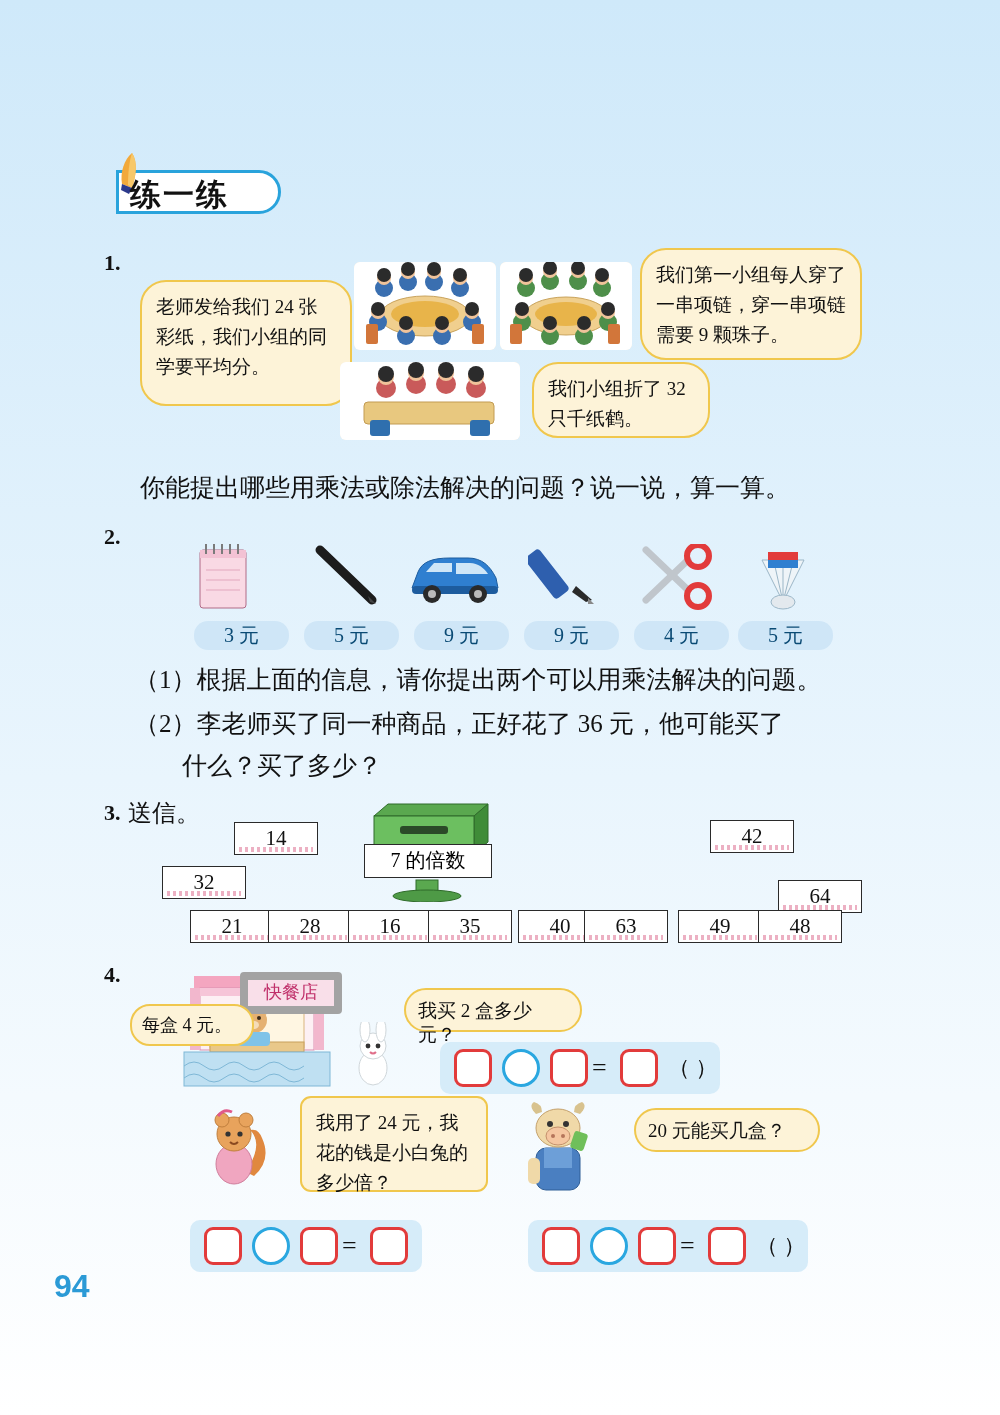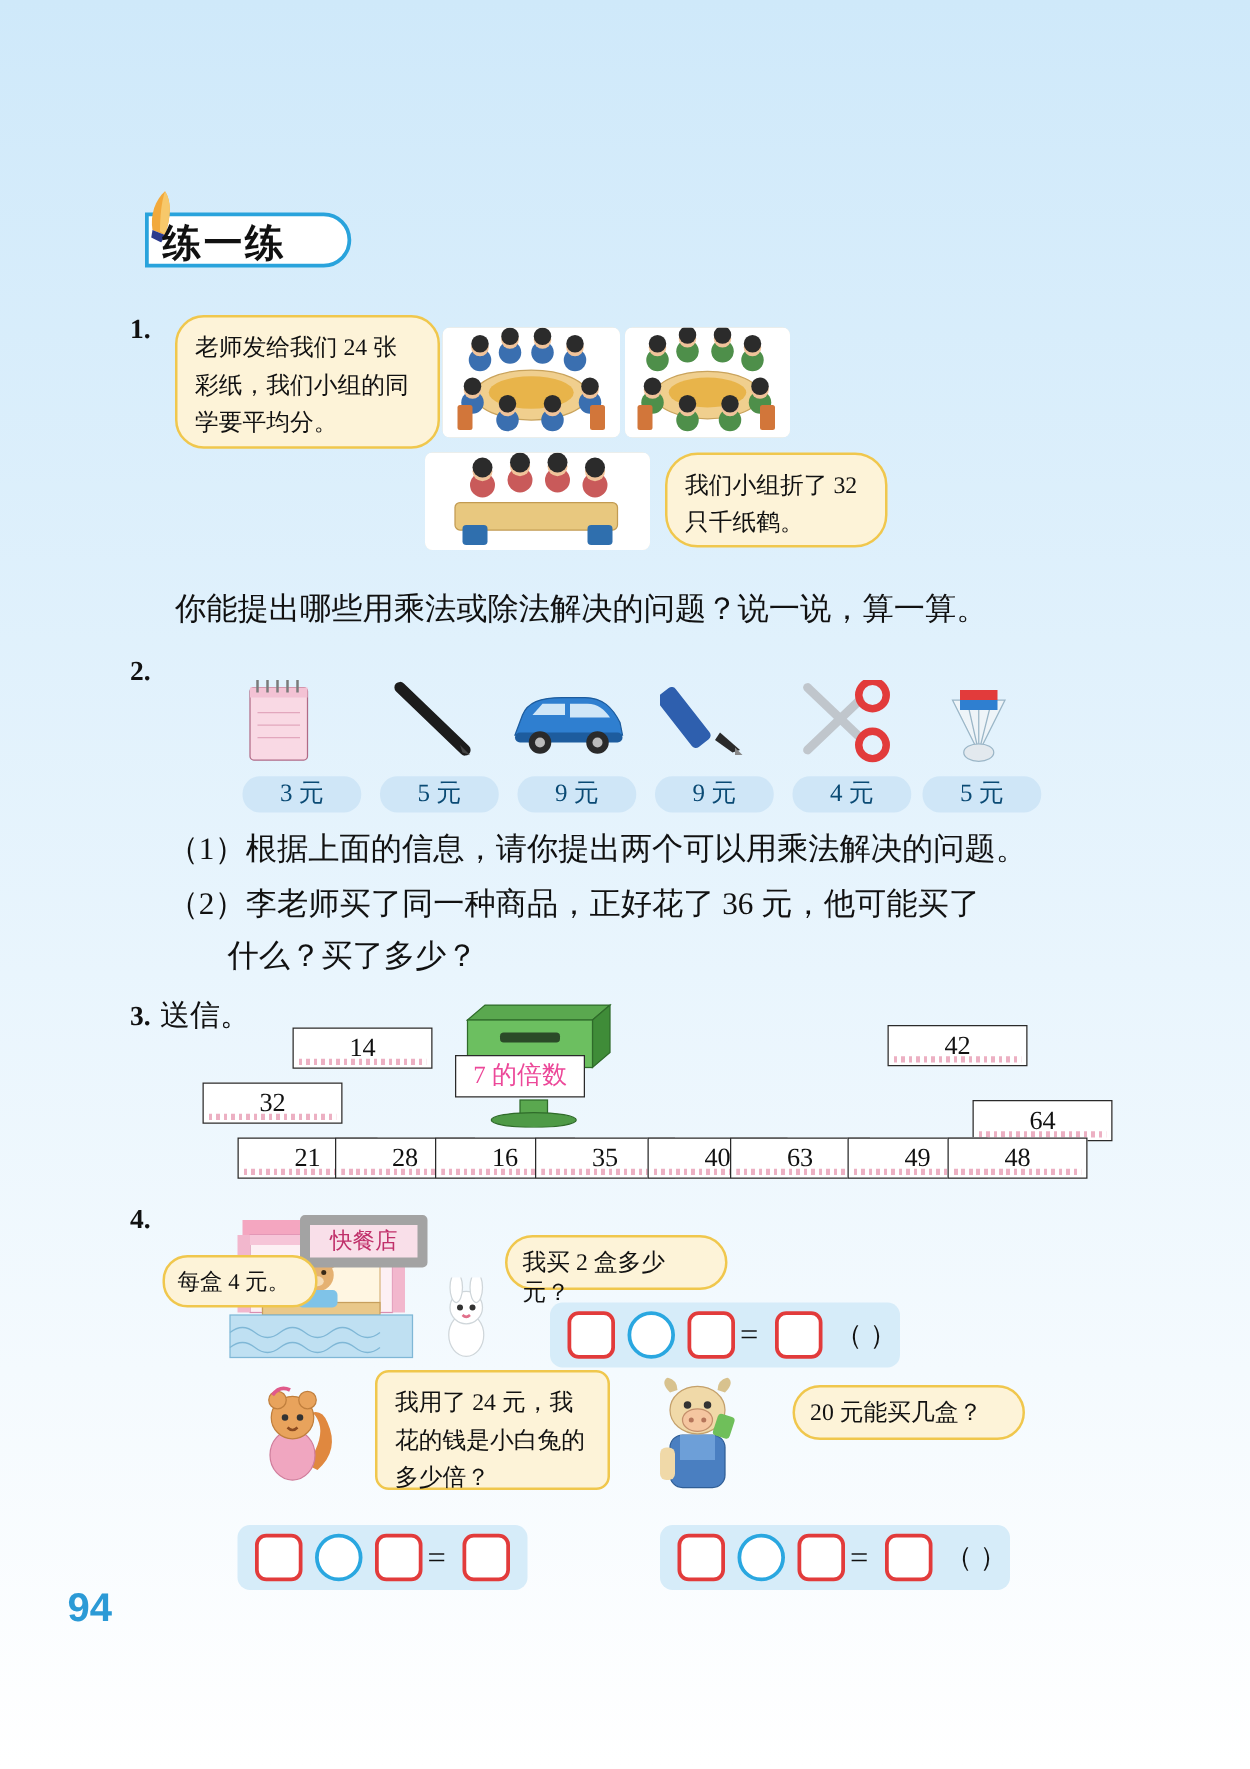--- a/index.html
+++ b/index.html
@@ -84,42 +84,42 @@
     border-radius:14px;
     color:#0a4a74;
     font-size:20px;
     text-align:center;
     line-height:29px;
     font-family:"Liberation Serif", serif;
   }
   
   .numbox {
     position:absolute;
-    width:112px; height:33px;
+    width:84px; height:33px;
     background:#fff;
     border:1.5px solid #2a2a2a;
     box-sizing:border-box;
     text-align:center;
     font-size:21px;
     line-height:30px;
     color:#111;
     font-family:"Liberation Serif", serif;
   }
   .numbox::after{
     content:"";
     position:absolute; left:4px; right:4px; bottom:2px; height:5px;
     background:repeating-linear-gradient(90deg,#e9a2b8 0 3px,#fff 3px 6px);
     opacity:.85;
   }
   
   .mailbox { position:absolute; width:128px; height:104px; }
   .mb-label{
-    position:absolute; left:0; top:46px; width:104px; height:34px;
+    position:absolute; left:0; top:46px; width:128px; height:34px;
     background:#fff; border:1.5px solid #2a2a2a; box-sizing:border-box;
-    font-size:20px; text-align:center; line-height:31px; color:#ec4899;
+    font-size:20px; text-align:center; line-height:31px; color:#000000;
   }
   
   .strip {
     position:absolute;
     background:#d6ecf9;
     border-radius:10px;
   }
   .sq {
     position:absolute;
     width:38px; height:38px;
@@ -173,22 +173,23 @@
     <svg class="brush" viewBox="0 0 34 42">
       <path d="M16 1 C8 8 4 20 6 32 L16 36 C20 24 22 10 16 1 Z" fill="#f2a93b"></path>
       <path d="M16 1 C13 10 12 22 12 33 L16 36 C20 24 22 10 16 1 Z" fill="#f7c86a"></path>
       <path d="M6 32 L16 36 L13 42 L5 38 Z" fill="#2c3a8c"></path>
     </svg>
     <div class="txt">练一练</div>
   </div>
 
   <div class="qnum" style="left:104px; top:250px;">1.</div>
 
-  <div class="bubble" style="left:140px; top:252px; width:212px; height:107px;border-radius:23px;">老师发给我们 24 张彩纸，我们小组的同学要平均分。</div>
-
+  <div class="bubble" style="left:140px; top:280px; width:212px; height:126px;">老师发给我们 24 张彩纸，我们小组的同学要平均分。</div>
+
+  <div class="bubble" style="left:640px; top:248px; width:222px; height:112px;">我们第一小组每人穿了一串项链，穿一串项链需要 9 颗珠子。</div>
 
   <div class="bubble" style="left:532px; top:362px; width:178px; height:76px;">我们小组折了 32 只千纸鹤。</div>
 
   <div class="photo kids" style="left:354px; top:262px; width:142px; height:88px;">
     <svg viewBox="0 0 142 88" width="142" height="88">
       <rect width="142" height="88" fill="#ffffff"></rect>
       <ellipse cx="71" cy="54" rx="45" ry="20" fill="#f0cf8e" stroke="#c9a35c"></ellipse>
       <ellipse cx="71" cy="52" rx="34" ry="13" fill="#e8b44a"></ellipse>
       <g fill="#3a6fb0">
         <circle cx="30" cy="26" r="9"></circle>

